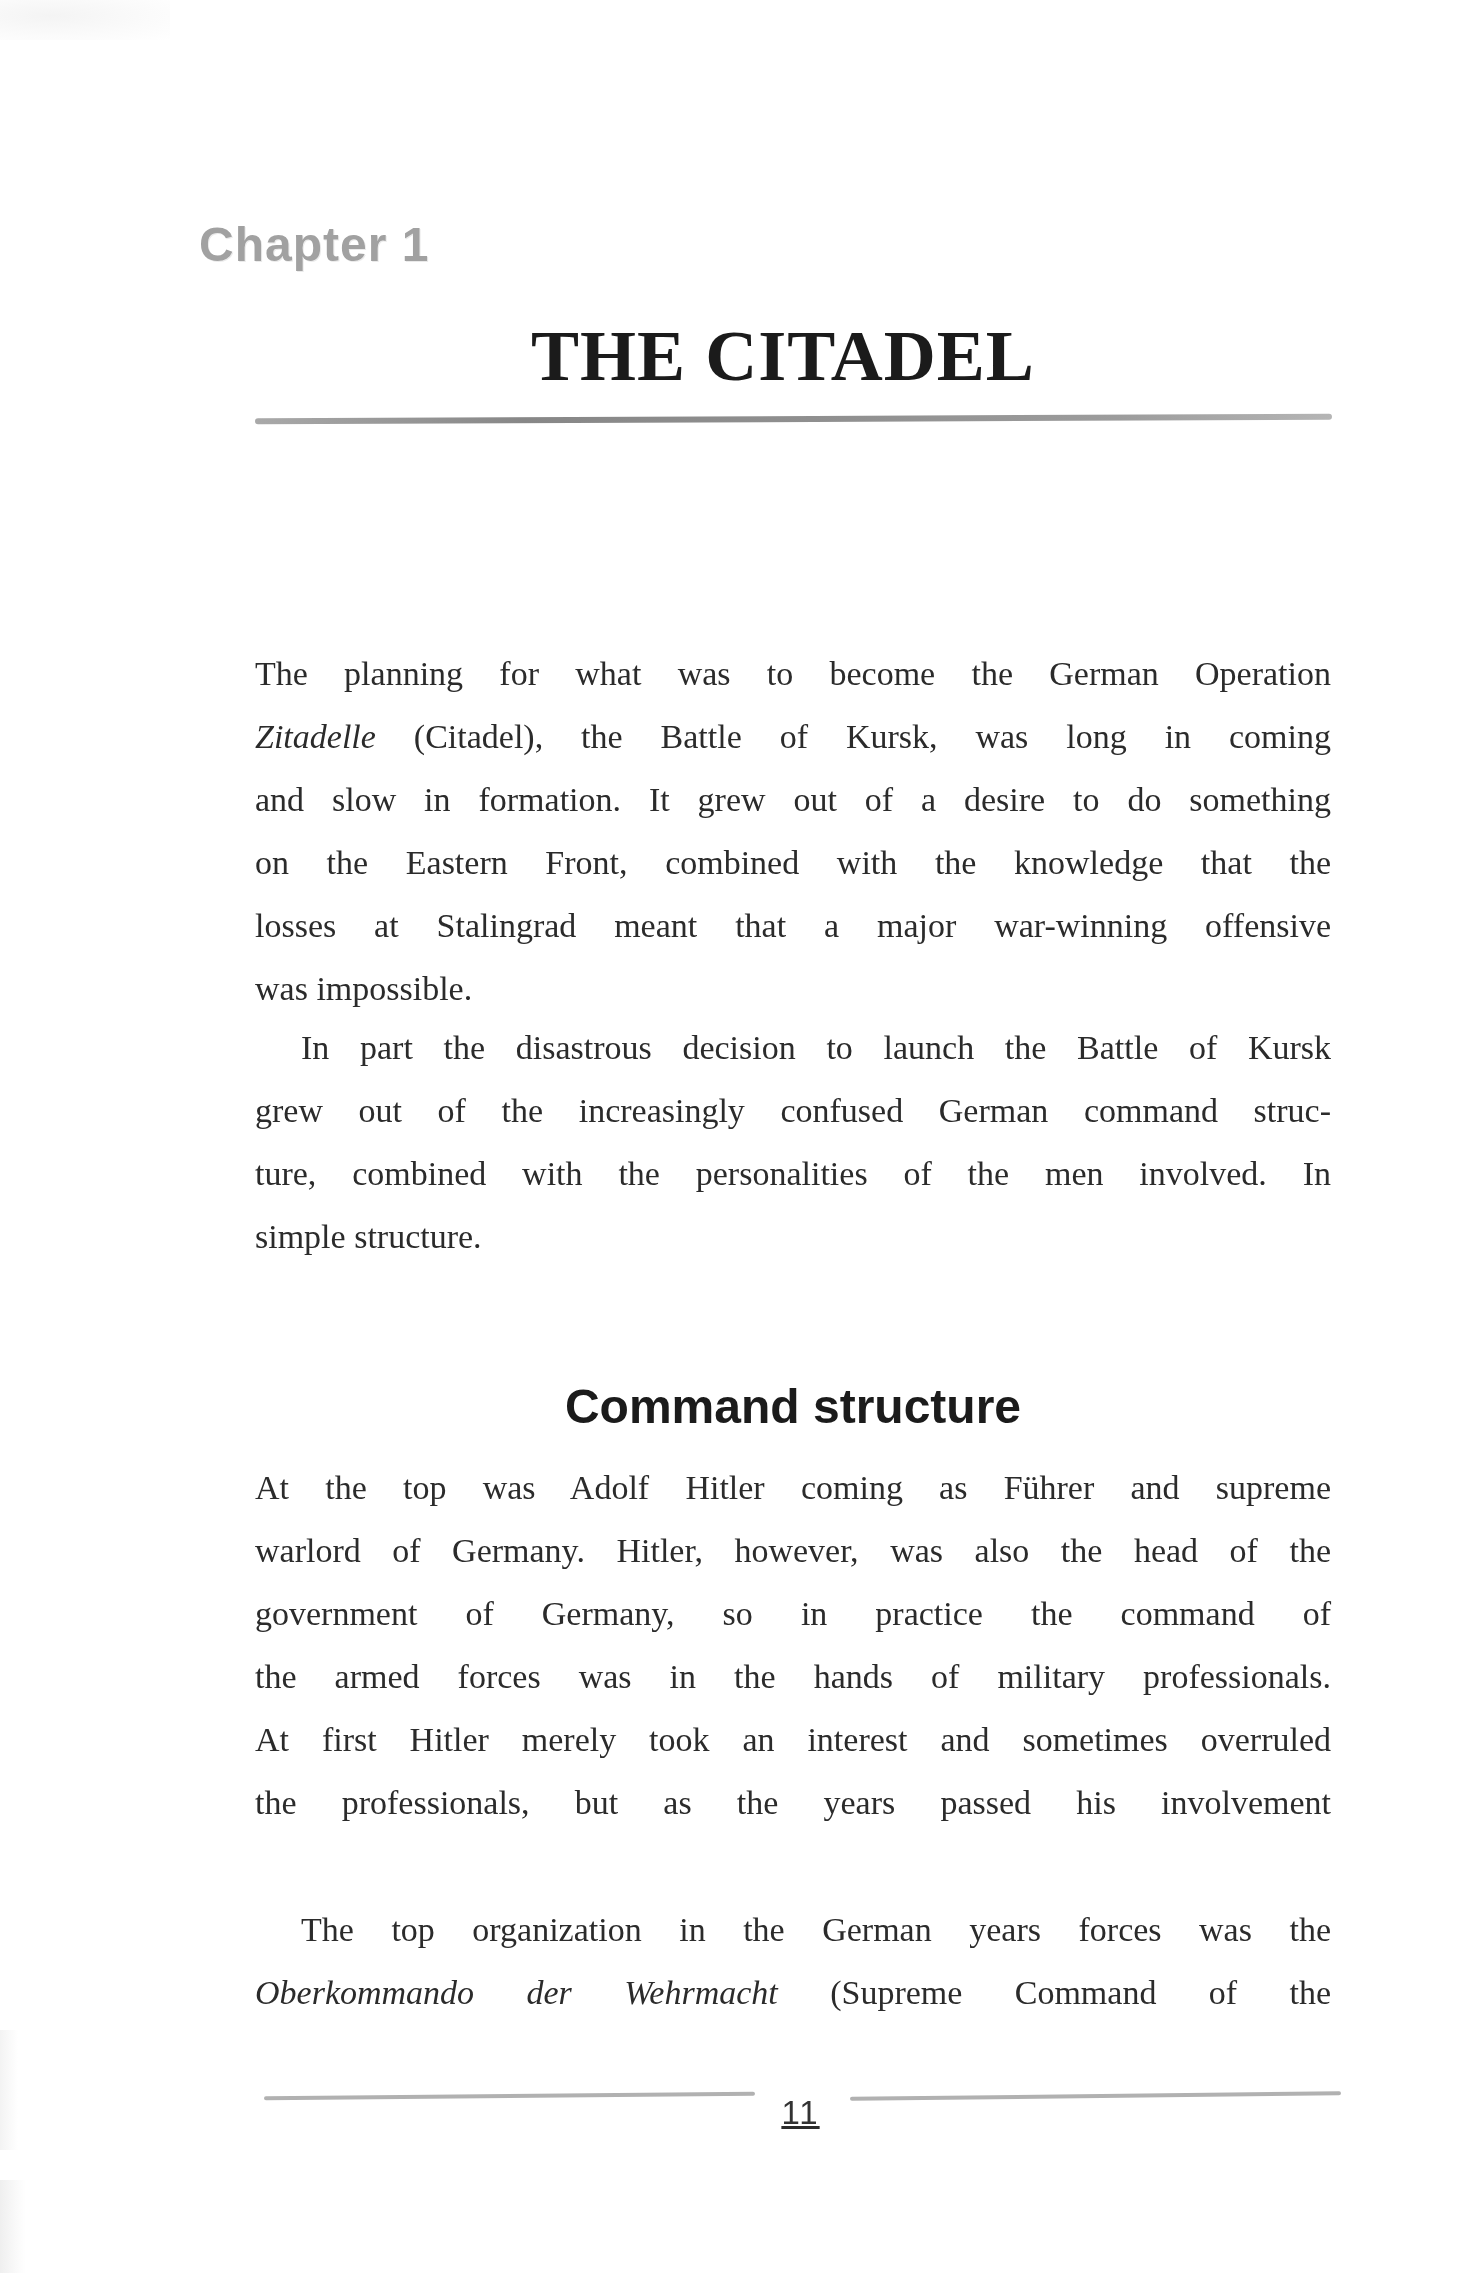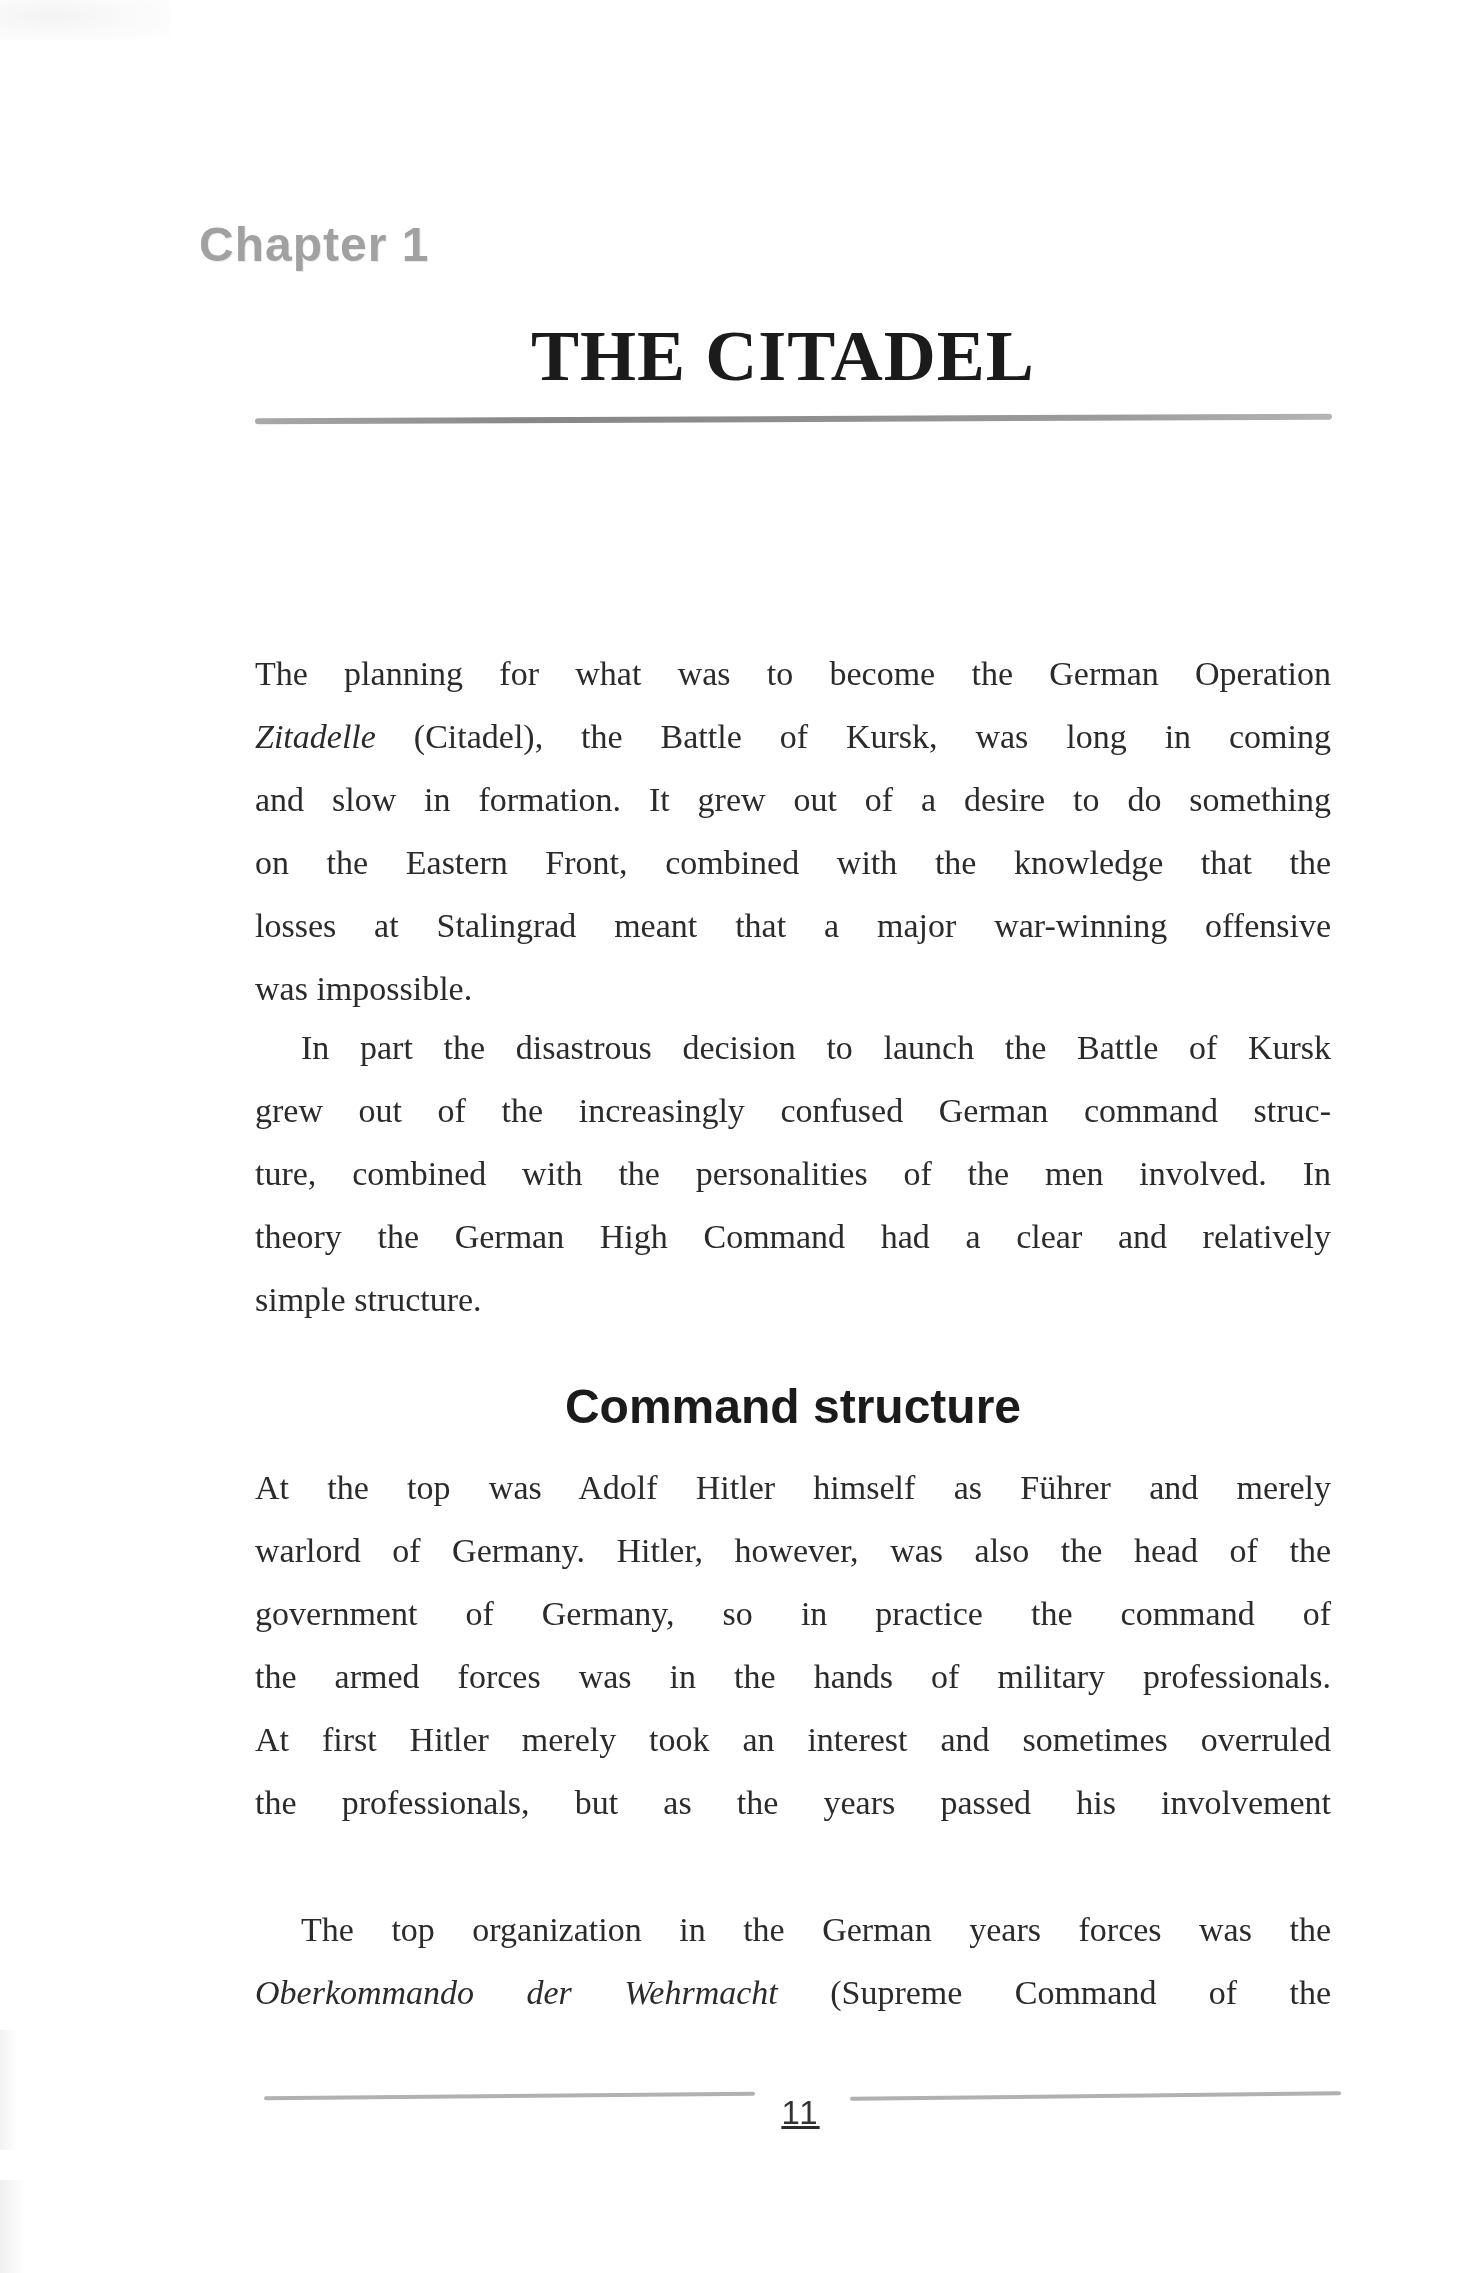--- a/index.html
+++ b/index.html
@@ -115,25 +115,24 @@
         <div class="line"><span class="it">Zitadelle</span><span> (Citadel), the Battle of Kursk, was long in coming</span></div>
         <div class="line"><span>and slow in formation. It grew out of a desire to do something</span></div>
         <div class="line"><span>on the Eastern Front, combined with the knowledge that the</span></div>
         <div class="line"><span>losses at Stalingrad meant that a major war-winning offensive</span></div>
         <div class="line last"><span>was impossible.</span></div>
       </div>
       <div class="para para1 indent">
         <div class="line"><span>In part the disastrous decision to launch the Battle of Kursk</span></div>
         <div class="line"><span>grew out of the increasingly confused German command struc-</span></div>
         <div class="line"><span>ture, combined with the personalities of the men involved. In</span></div>
-        <div class="line"><span>theory the German High Command had a clear and relatively</span></div>
         <div class="line last"><span>simple structure.</span></div>
       </div>
       <div class="para para2">
-        <div class="line"><span>At the top was Adolf Hitler himself as Führer and merely</span></div>
+        <div class="line"><span>At the top was Adolf Hitler coming as Führer and supreme</span></div>
         <div class="line"><span>warlord of Germany. Hitler, however, was also the head of the</span></div>
         <div class="line"><span>government of Germany, so in practice the command of</span></div>
         <div class="line"><span>the armed forces was in the hands of military professionals.</span></div>
         <div class="line"><span>At first Hitler merely took an interest and sometimes overruled</span></div>
         <div class="line"><span>the professionals, but as the years passed his involvement</span></div>
       </div>
       <div class="para para3 indent">
         <div class="line"><span>The top organization in the German years forces was the</span></div>
         <div class="line"><span class="it">Oberkommando der Wehrmacht</span><span> (Supreme Command of the</span></div>
       </div>

